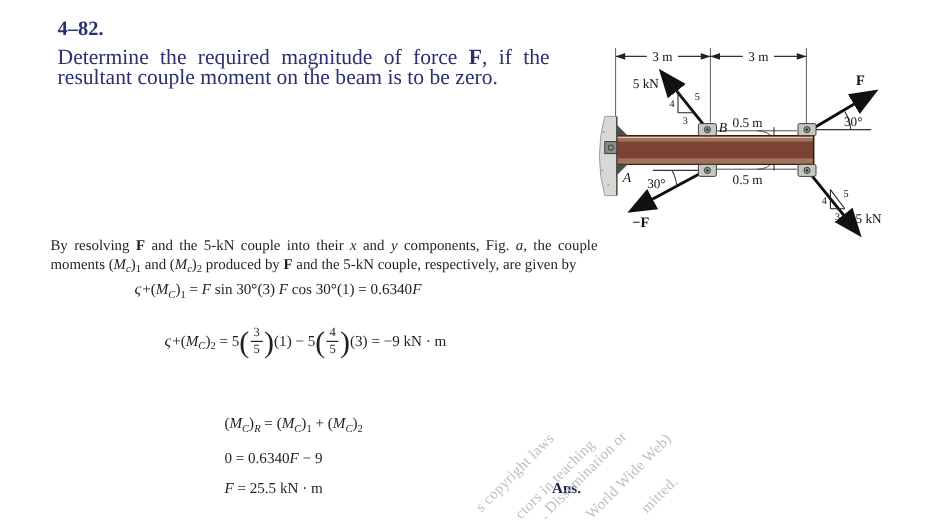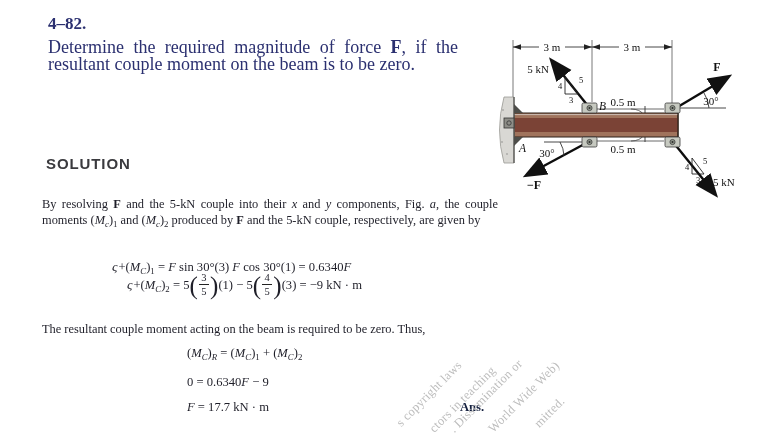--- a/index.html
+++ b/index.html
@@ -11,22 +11,22 @@
   .abs { position:absolute; }
   .prob-num { left:48px; top:14px; font-size:17px; font-weight:bold; color:var(--text_problem,#2b3070); }
   .prob-text { left:48px; top:39px; width:410px; font-size:18px; line-height:17px;
                text-align:justify; color:var(--text_problem,#2b3070); }
   .sol-head { left:46px; top:155px; font-family:"Liberation Sans", sans-serif; font-weight:bold;
               font-size:15px; letter-spacing:0.9px; color:#3a3a3e; }
   .sol-para { left:42px; top:197px; width:456px; font-size:12.4px; line-height:15.6px;
               text-align:justify; color:var(--text_body,#1e1e28); }
   .para2 { left:42px; top:322px; width:470px; font-size:12.4px; color:var(--text_body,#1e1e28); }
   .eq { white-space:nowrap; font-size:12.6px; color:var(--text_body,#1e1e28); }
-  .eq1 { left:112px; top:259px; }
-  .eq2 { left:127px; top:272px; }
+  .eq1 { left:112px; top:233px; }
+  .eq2 { left:137px; top:272px; }
   .eq3 { left:187px; top:346px; }
   .eq4 { left:187px; top:375px;text-align:right; }
   .eq5 { left:187px; top:400px; }
   .ans { left:460px; top:400px; font-weight:bold; font-size:12.6px; color:var(--text_ans,#15203f); }
   .v { font-style:italic; }
   .b { font-weight:bold; }
   .sb { font-size:8.8px; position:relative; top:3px; }
   .curl { font-style:italic; font-size:13.5px; margin-right:1px; }
   .frac { display:inline-block; vertical-align:-0.5em; text-align:center;
           font-size:10.5px; line-height:1.08; margin:0 1px; }
@@ -47,35 +47,33 @@
   .figbold { font-size:12px; font-weight:bold; }
 </style>
 </head>
 <body>
 
 <div id="page">
 
   <div class="abs prob-num">4–82.</div>
   <div class="abs prob-text"><span>Determine the required magnitude of force </span><span class="b">F</span><span>, if the resultant couple moment on the beam is to be zero.</span></div>
 
-  <div class="abs sol-head">SOLUTION</div>
 
   <div class="abs sol-para"><span>By resolving </span><span class="b">F</span><span> and the 5-kN couple into their </span><span class="v">x</span><span> and </span><span class="v">y</span><span> components, Fig. </span><span class="v">a</span><span>, the couple moments (</span><span class="v">M</span><span class="sb v">c</span><span>)</span><span class="sb">1</span><span> and (</span><span class="v">M</span><span class="sb v">c</span><span>)</span><span class="sb">2</span><span> produced by </span><span class="b">F</span><span> and the 5-kN couple, respectively, are given by</span></div>
 
   <div class="abs eq eq1"><span class="curl">ς</span><span>+(</span><span class="v">M</span><span class="sb v">C</span><span>)</span><span class="sb">1</span><span> = </span><span class="v">F</span><span> sin 30°(3) </span><span> </span><span class="v">F</span><span> cos 30°(1) = 0.6340</span><span class="v">F</span></div>
 
   <div class="abs eq eq2"><span class="curl">ς</span><span>+(</span><span class="v">M</span><span class="sb v">C</span><span>)</span><span class="sb">2</span><span> = 5</span><span class="bigp">(</span><span class="frac"><span class="fn">3</span><span class="fd">5</span></span><span class="bigp">)</span><span>(1) − 5</span><span class="bigp">(</span><span class="frac"><span class="fn">4</span><span class="fd">5</span></span><span class="bigp">)</span><span>(3) = −9 kN · m</span></div>
 
-  <div class="abs para2">The resultant couple moment acting on the beam is required to be zero. Thus,</div>
 
   <div class="abs eq eq3"><span>(</span><span class="v">M</span><span class="sb v">C</span><span>)</span><span class="sb v">R</span><span> = </span><span>(</span><span class="v">M</span><span class="sb v">C</span><span>)</span><span class="sb">1</span><span> + </span><span>(</span><span class="v">M</span><span class="sb v">C</span><span>)</span><span class="sb">2</span></div>
 
   <div class="abs eq eq4"><span>0 = 0.6340</span><span class="v">F</span><span> − 9</span></div>
 
-  <div class="abs eq eq5"><span class="v">F</span><span> = 17.7 kN · m</span></div>
+  <div class="abs eq eq5"><span class="v">F</span><span> = 25.5 kN · m</span></div>
   <div class="abs ans">Ans.</div>
 
   <div class="wm wm1">s copyright laws</div>
   <div class="wm wm2">ctors in teaching</div>
   <div class="wm wm3">. Dissemination or</div>
   <div class="wm wm4">World Wide Web)</div>
   <div class="wm wm5">mitted.</div>
 
   <svg class="abs" style="left:490px; top:30px;" width="286" height="190" viewBox="0 0 286 190">
     <defs>

